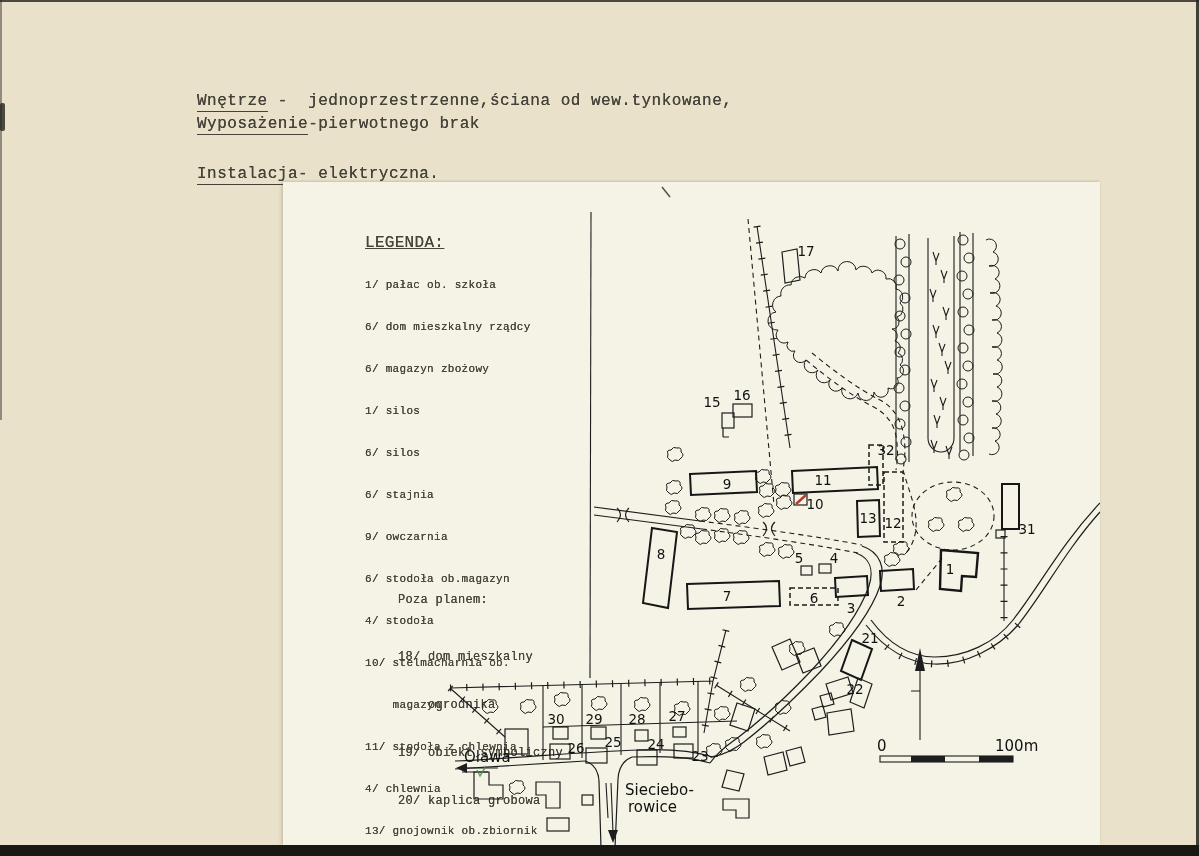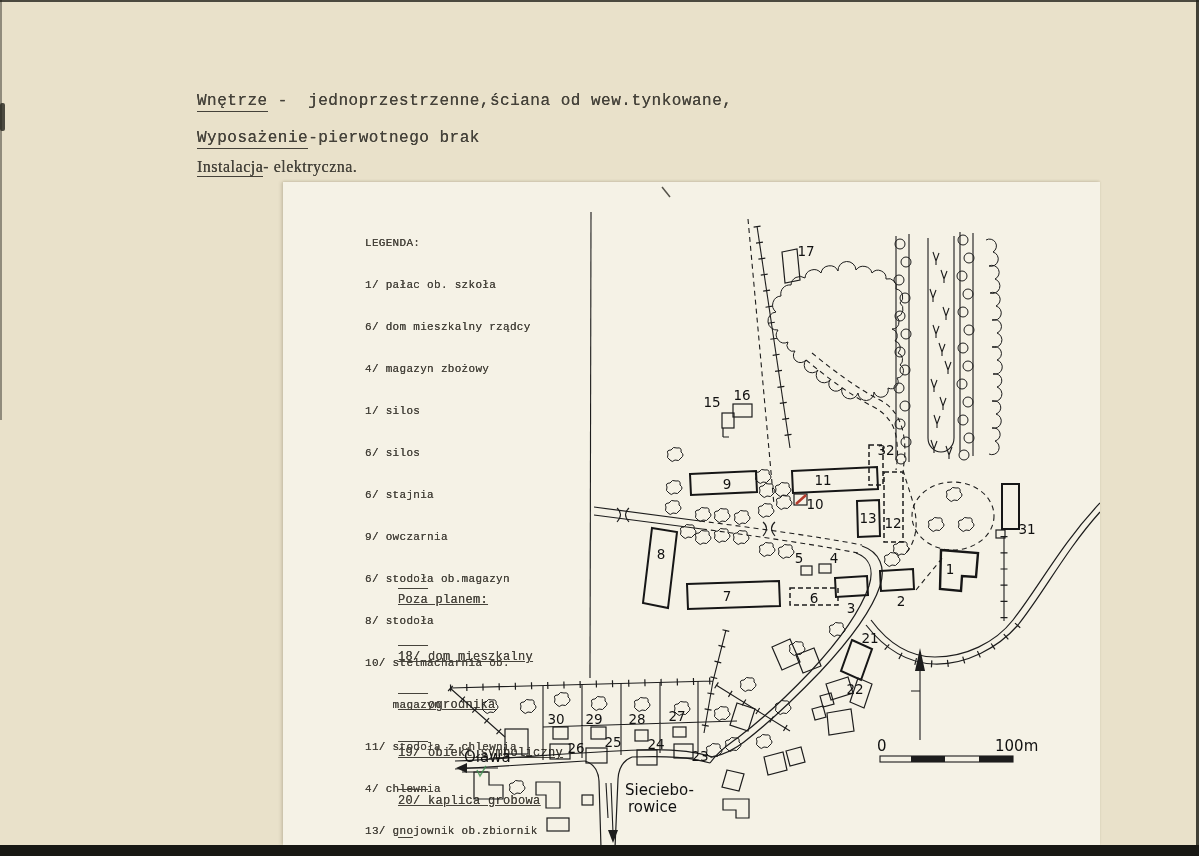--- a/index.html
+++ b/index.html
@@ -16,23 +16,23 @@
   
   .tw-line{position:absolute;left:197px;color:#45423a;font-size:16px;
            letter-spacing:.5px;white-space:pre;text-shadow:0 0 .5px #45423a;}
   .tw-line .ul{border-bottom:1.5px solid #45423a;padding-bottom:1px;}
   
   #inset{position:absolute;left:283px;top:182px;width:817px;height:663px;
          background:#f5f2e6;box-shadow:-2px 0 3px rgba(90,80,50,.18),0 -1px 2px rgba(90,80,50,.12);}
   
   #legend{position:absolute;left:365px;top:208px;color:#46433b;font-size:11px;
           line-height:14px;white-space:pre;letter-spacing:.3px;text-shadow:0 0 .4px #46433b;}
-  #legend .t{font-size:11px;}
+  #legend .t{font-size:16px;text-decoration:underline;}
   #outside{position:absolute;left:398px;top:560px;color:#46433b;font-size:12px;
-           line-height:16px;white-space:pre;letter-spacing:.3px;text-shadow:0 0 .4px #46433b;text-decoration:underline;}
+           line-height:16px;white-space:pre;letter-spacing:.3px;text-shadow:0 0 .4px #46433b;}
   #outside .t{margin-bottom:9px;}
   
   #map{position:absolute;left:283px;top:182px;}
   .rd{fill:none;stroke:#1d1d1d;stroke-width:1.2;}
   .rdd2{fill:none;stroke:#1d1d1d;stroke-width:1.1;stroke-dasharray:5 4;}
   .bld{fill:none;stroke:#161616;stroke-width:2;}
   .bldB{fill:none;stroke:#161616;stroke-width:2.4;}
   .bldT{fill:none;stroke:#1d1d1d;stroke-width:1.2;}
   .bldD{fill:none;stroke:#1d1d1d;stroke-width:1.5;stroke-dasharray:5 3;}
   .fn{fill:none;stroke:#1d1d1d;stroke-width:1.1;}
@@ -44,36 +44,36 @@
 </head>
 <body>
 
 <div id="page">
   <div class="edge" id="edge-top"></div>
   <div class="edge" id="edge-right"></div>
   <div class="edge" id="edge-left"></div>
   <div class="edge" id="edge-blob"></div>
 
   <div class="tw-line" style="top:92px;"><span class="ul">Wnętrze</span><span> -  jednoprzestrzenne,ściana od wew.tynkowane,</span></div>
-  <div class="tw-line" style="top:129px;"><span class="ul">Wyposażenie</span><span>-pierwotnego brak</span></div>
-  <div class="tw-line" style="top:158px;font-family:Liberation Serif, serif;"><span class="ul">Instalacja</span><span>- elektryczna.</span></div>
+  <div class="tw-line" style="top:115px;"><span class="ul">Wyposażenie</span><span>-pierwotnego brak</span></div>
+  <div class="tw-line" style="top:165px;"><span class="ul">Instalacja</span><span>- elektryczna.</span></div>
 
   <div id="inset"></div>
 
   <div id="legend">
     <div class="t">LEGENDA:</div>
     <div>1/ pałac ob. szkoła</div>
     <div>6/ dom mieszkalny rządcy</div>
-    <div>4/ magazyn zbożowy</div>
+    <div>6/ magazyn zbożowy</div>
     <div>1/ silos</div>
     <div>6/ silos</div>
     <div>6/ stajnia</div>
     <div>9/ owczarnia</div>
     <div>6/ stodoła ob.magazyn</div>
-    <div>8/ stodoła</div>
+    <div>4/ stodoła</div>
     <div>10/ stelmacharnia ob.</div>
     <div>    magazyn</div>
     <div>11/ stodoła z chlewnią</div>
     <div>4/ chlewnia</div>
     <div>13/ gnojownik ob.zbiornik</div>
     
     
     
     
     

